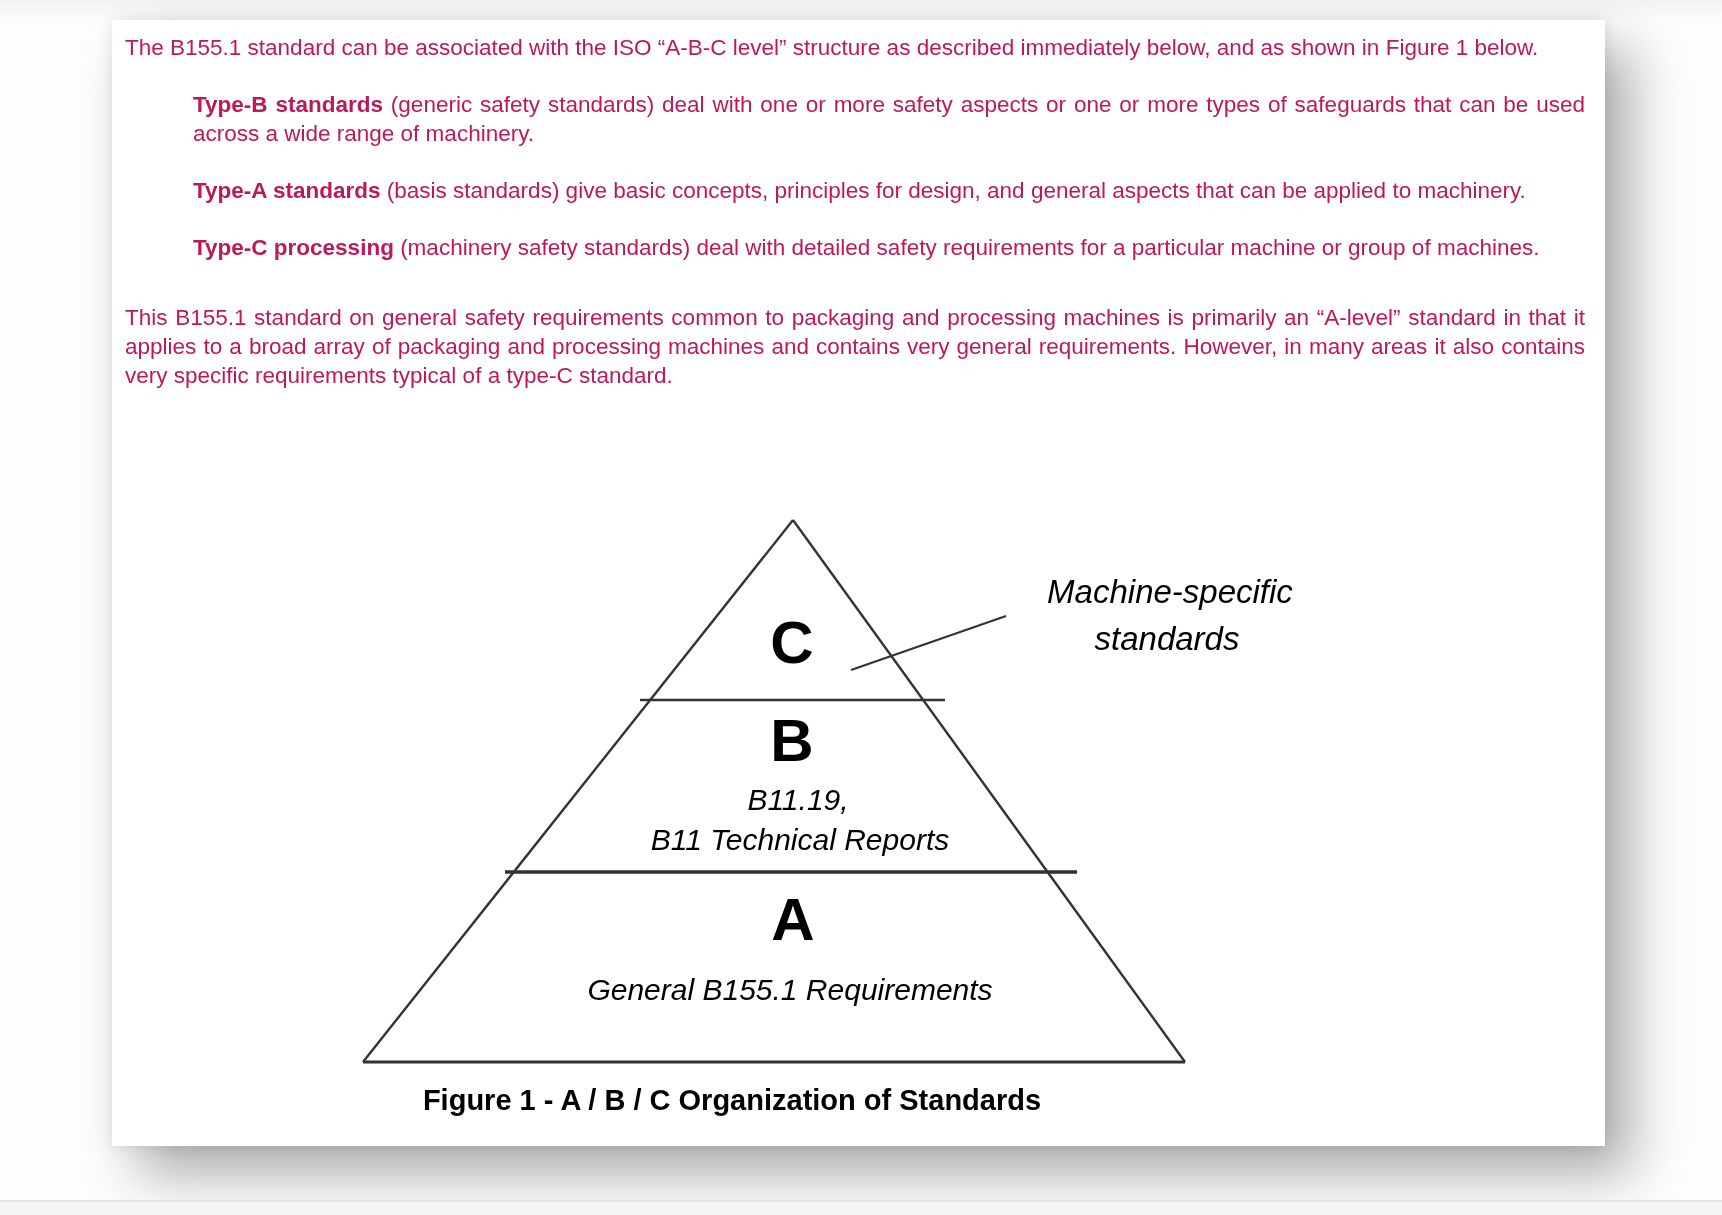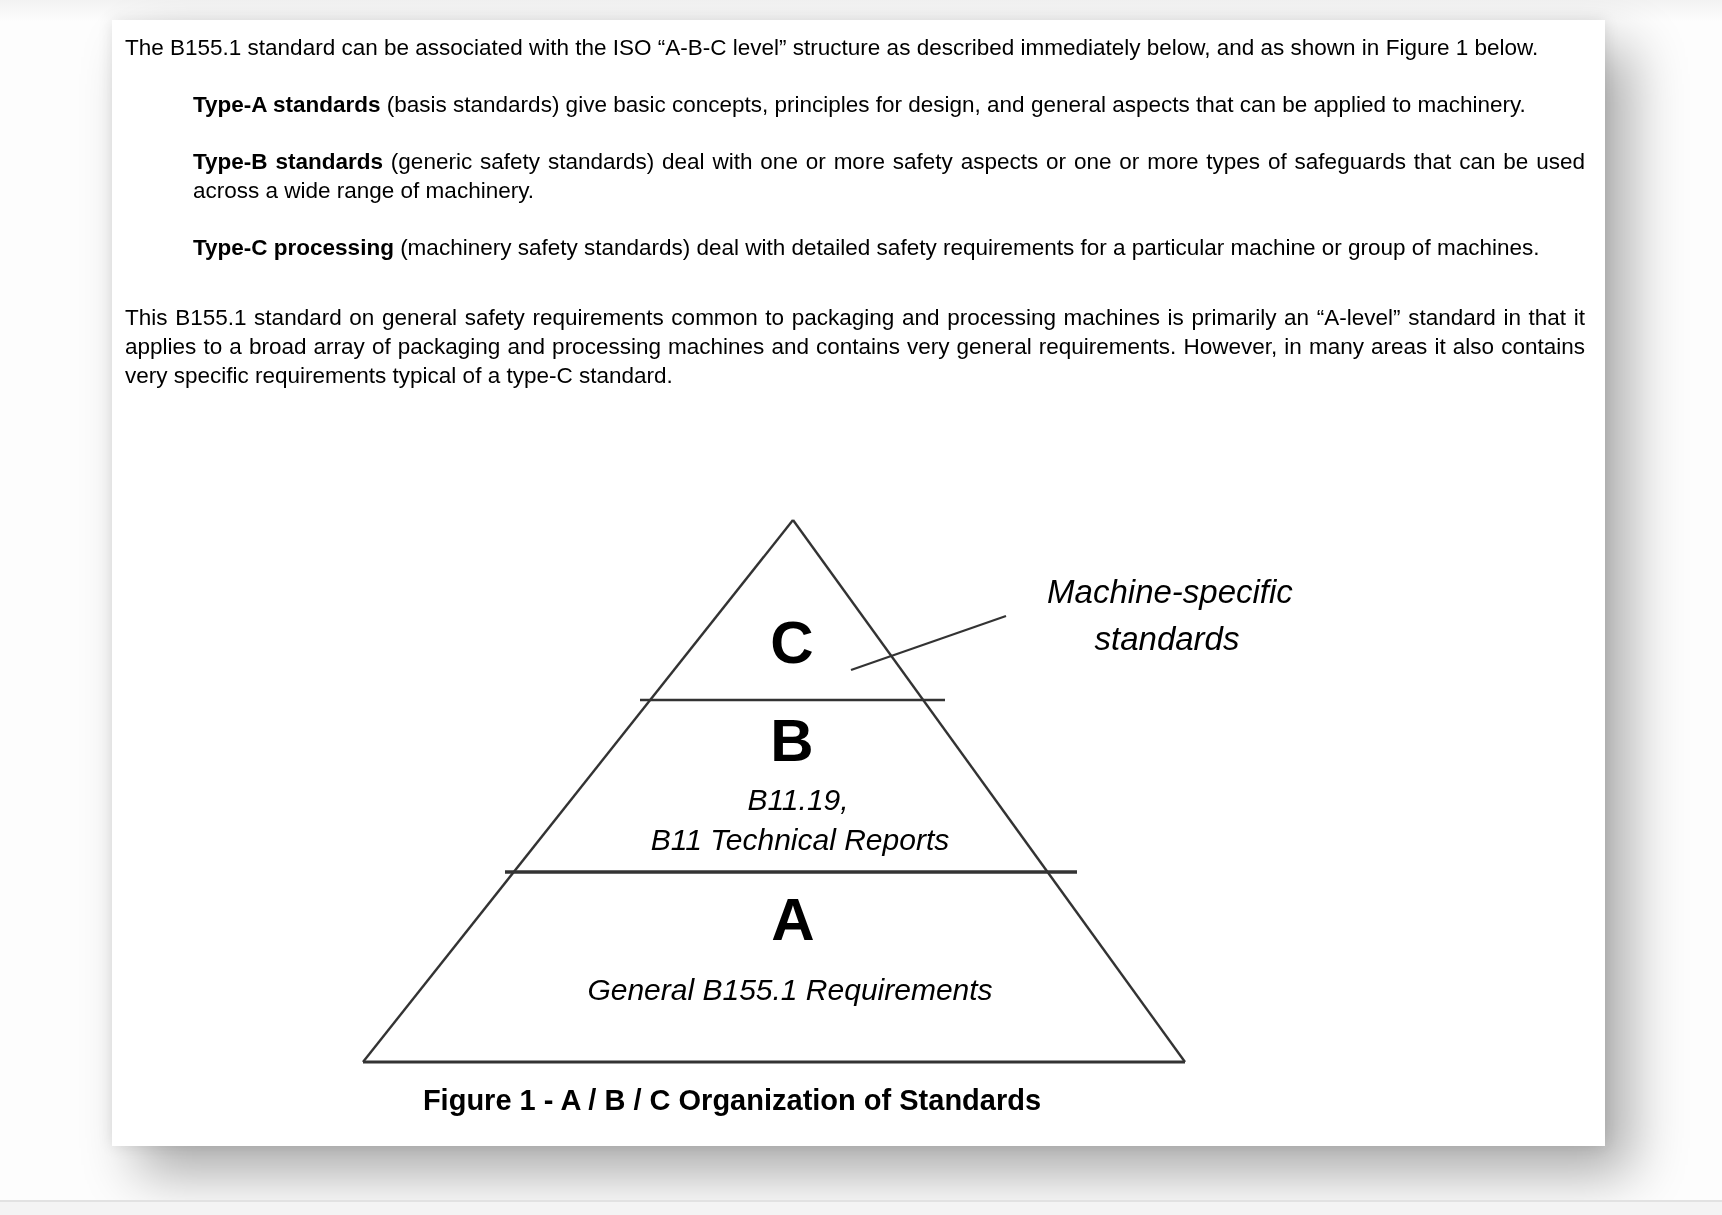--- a/index.html
+++ b/index.html
@@ -23,21 +23,21 @@
     height: 1126px;
     background: #ffffff;
     box-shadow: 0 0 14px rgba(0,0,0,0.10), 26px 28px 52px rgba(0,0,0,0.32);
     padding: 13px 20px 0 13px;
     color: #0d0d0d;
   }
   .para {
     font-size: 22.5px;
     line-height: 29px;
     text-align: justify;
-    color: #000000;
+    color: #be185d;
   }
   .para.indent {
     margin-left: 68px;
     margin-top: 28px;
   }
   .para.closing {
     margin-top: 41px;
   }
   .para strong { font-weight: 700; }
   .figure-svg {
@@ -95,23 +95,23 @@
   }
 </style>
 </head>
 <body>
 
 <div class="screen">
   <div class="page">
 
     <p class="para">The B155.1 standard can be associated with the ISO “A-B-C level” structure as described immediately below, and as shown in Figure 1 below.</p>
 
+    <p class="para indent"><strong>Type-B standards</strong><span> (generic safety standards) deal with one or more safety aspects or one or more types of safeguards that can be used across a wide range of machinery.</span></p>
+
     <p class="para indent"><strong>Type-A standards</strong><span> (basis standards) give basic concepts, principles for design, and general aspects that can be applied to machinery.</span></p>
-
-    <p class="para indent"><strong>Type-B standards</strong><span> (generic safety standards) deal with one or more safety aspects or one or more types of safeguards that can be used across a wide range of machinery.</span></p>
 
     <p class="para indent"><strong>Type-C processing</strong><span> (machinery safety standards) deal with detailed safety requirements for a particular machine or group of machines.</span></p>
 
     <p class="para closing">This B155.1 standard on general safety requirements common to packaging and processing machines is primarily an “A-level” standard in that it applies to a broad array of packaging and processing machines and contains very general requirements.  However, in many areas it also contains very specific requirements typical of a type-C standard.</p>
 
     <svg class="figure-svg" viewBox="0 0 1493 686" xmlns="http://www.w3.org/2000/svg">
 
       <line class="ln-slope" x1="681" y1="60" x2="251" y2="602"></line>
       <line class="ln-slope" x1="681" y1="60" x2="1073" y2="602"></line>
       <line class="ln-base" x1="251" y1="602" x2="1073" y2="602"></line>

